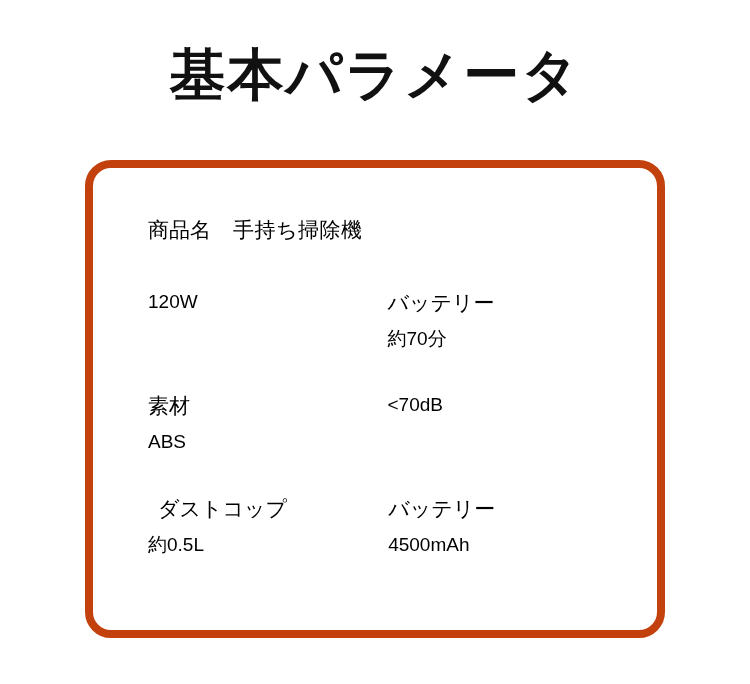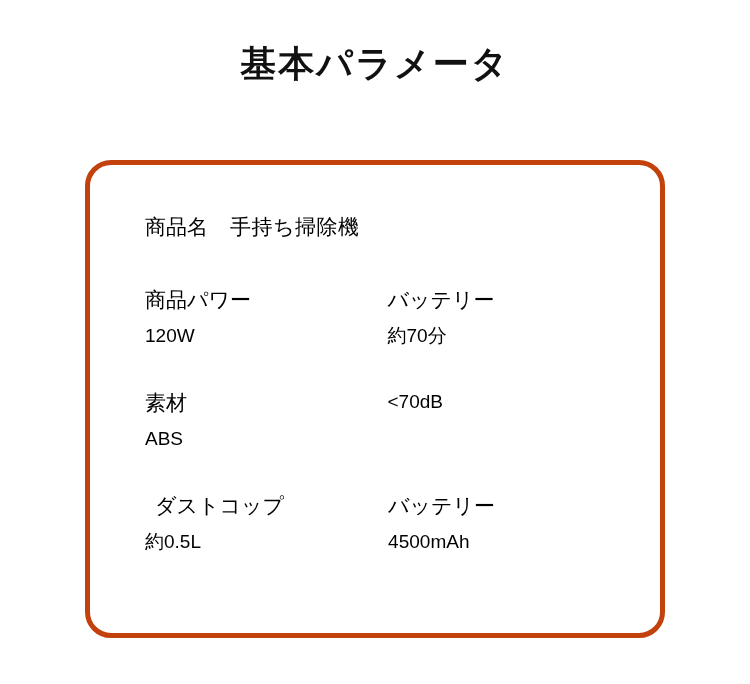--- a/index.html
+++ b/index.html
@@ -19,33 +19,33 @@
     width: 750px;
     height: 684px;
     box-sizing: border-box;
   }
   .page-title {
     position: absolute;
     top: 44px;
     left: 0;
     width: 750px;
     text-align: center;
-    font-size: 36px;
+    font-size: 56px;
     font-weight: bold;
     letter-spacing: 2px;
     line-height: 1.1;
     color: #111111;
   }
   .spec-card {
     position: absolute;
     left: 85px;
     top: 160px;
     width: 580px;
     height: 478px;
-    border: 5px solid #c2410c;
+    border: 8px solid #c2410c;
     border-radius: 26px;
     box-sizing: border-box;
     background: #ffffff;
   }
   .card-inner {
     position: absolute;
     left: 55px;
     top: 48px;
     right: 30px;
     bottom: 20px;
@@ -107,21 +107,20 @@
 
       <div class="product-name-row">
         <span class="product-name-label">商品名</span>
         <span class="product-name-value">手持ち掃除機</span>
       </div>
 
       <div class="spec-grid">
 
         <div class="spec-row">
           <div class="spec-cell">
-            <div class="spec-label">商品パワー</div>
             <div class="spec-value">120W</div>
           </div>
           <div class="spec-cell">
             <div class="spec-label">バッテリー</div>
             <div class="spec-value">約70分</div>
           </div>
         </div>
 
         <div class="spec-row">
           <div class="spec-cell">

